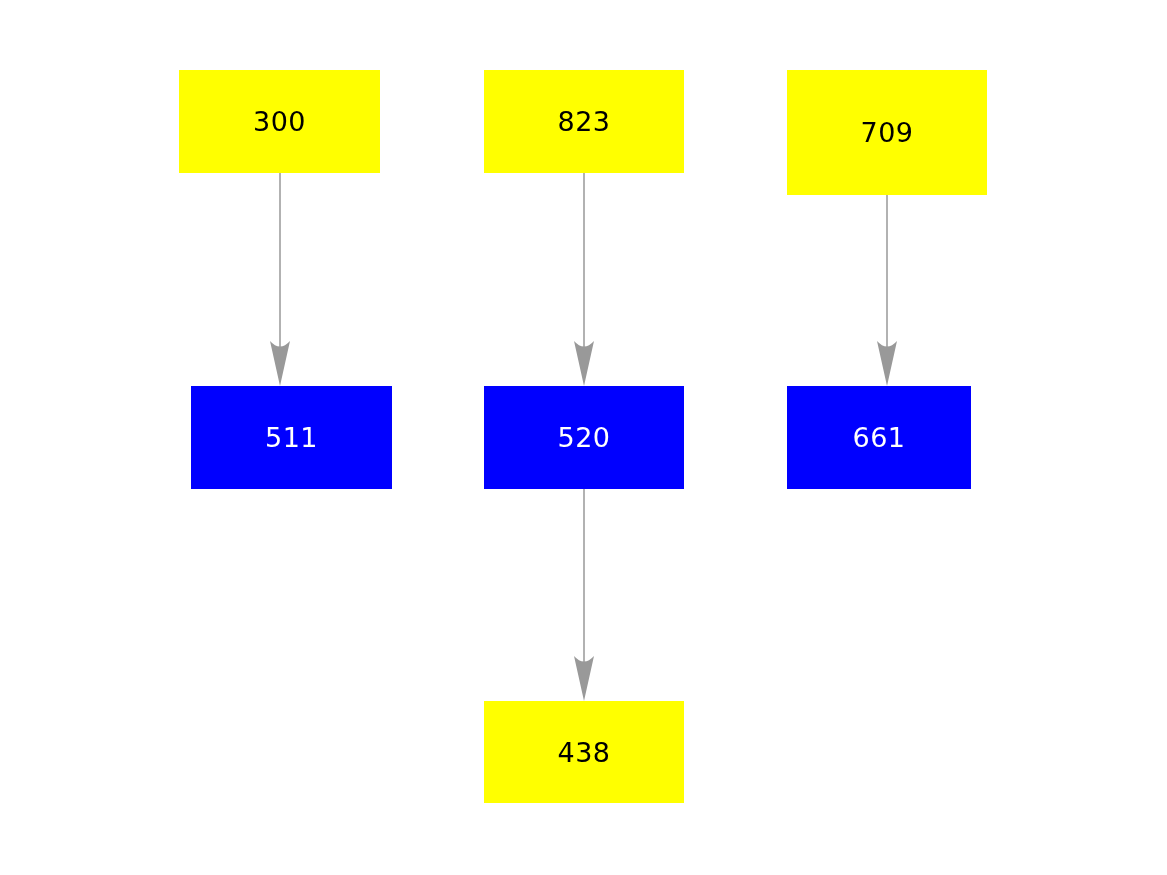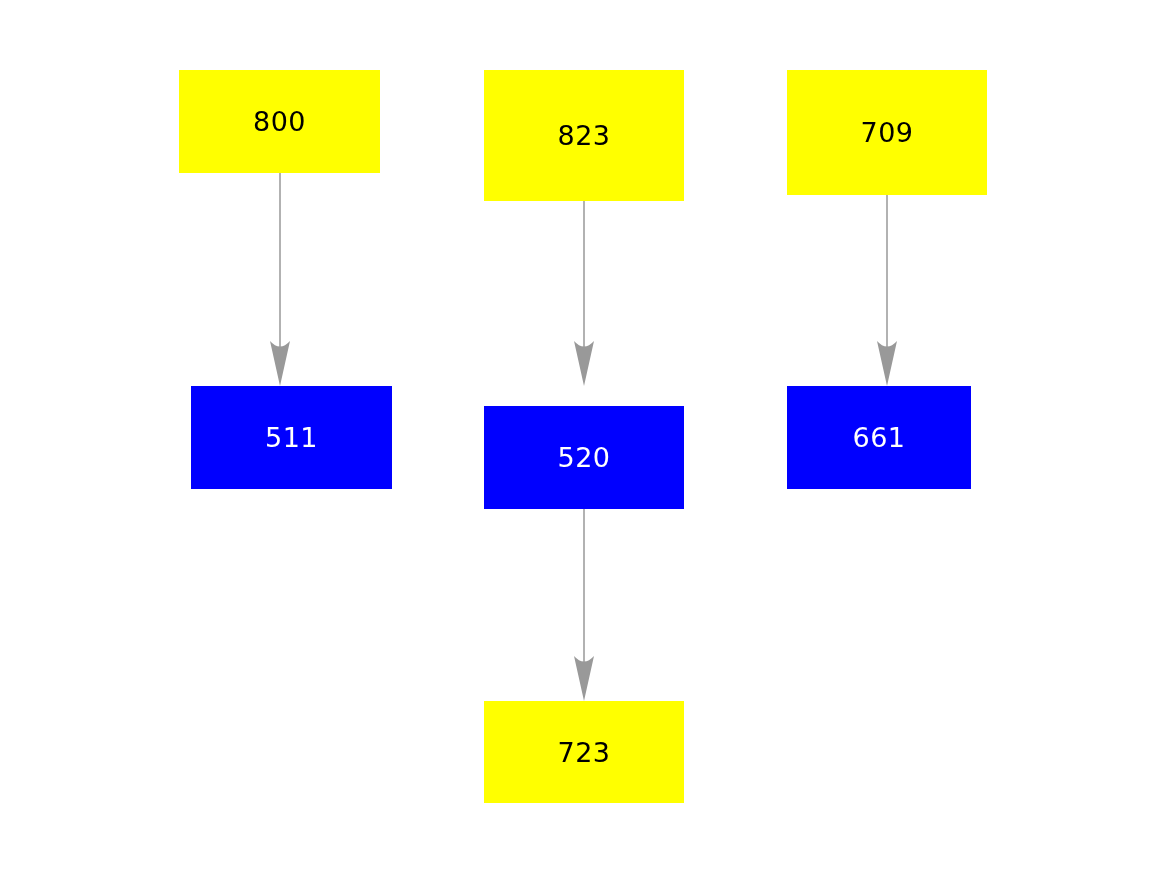--- a/index.html
+++ b/index.html
@@ -68,40 +68,40 @@
         <line x1="887" y1="173" x2="887" y2="354" stroke="#999999" stroke-width="1.5"></line>
         <path d="M 887 386 L 877 341 Q 887 352 897 341 Z" fill="#999999"></path>
       </g>
       <g>
         <line x1="584" y1="489" x2="584" y2="669" stroke="#999999" stroke-width="1.5"></line>
         <path d="M 584 701 L 574 656 Q 584 667 594 656 Z" fill="#999999"></path>
       </g>
     </svg>
 
   <div class="node node-yellow" style="left:179px; top:70px; width:201px; height:103px;">
-    <span class="node-label">800</span>
+    <span class="node-label">300</span>
   </div>
 
-  <div class="node node-yellow" style="left:484px; top:70px; width:200px; height:131px;">
+  <div class="node node-yellow" style="left:484px; top:70px; width:200px; height:103px;">
     <span class="node-label">823</span>
   </div>
 
   <div class="node node-yellow" style="left:787px; top:70px; width:200px; height:125px;">
     <span class="node-label">709</span>
   </div>
 
   <div class="node node-blue" style="left:179px; top:386px; width:201px; height:103px;margin-left:12px;">
     <span class="node-label">511</span>
   </div>
 
-  <div class="node node-blue" style="left:484px; top:386px; width:200px; height:103px;margin-top:20px;">
+  <div class="node node-blue" style="left:484px; top:386px; width:200px; height:103px;">
     <span class="node-label">520</span>
   </div>
 
   <div class="node node-blue" style="left:787px; top:386px; width:184px; height:103px;">
     <span class="node-label">661</span>
   </div>
 
   <div class="node node-yellow" style="left:484px; top:701px; width:200px; height:102px;">
-    <span class="node-label">723</span>
+    <span class="node-label">438</span>
   </div>
 
 </div>
 
 </body></html>

